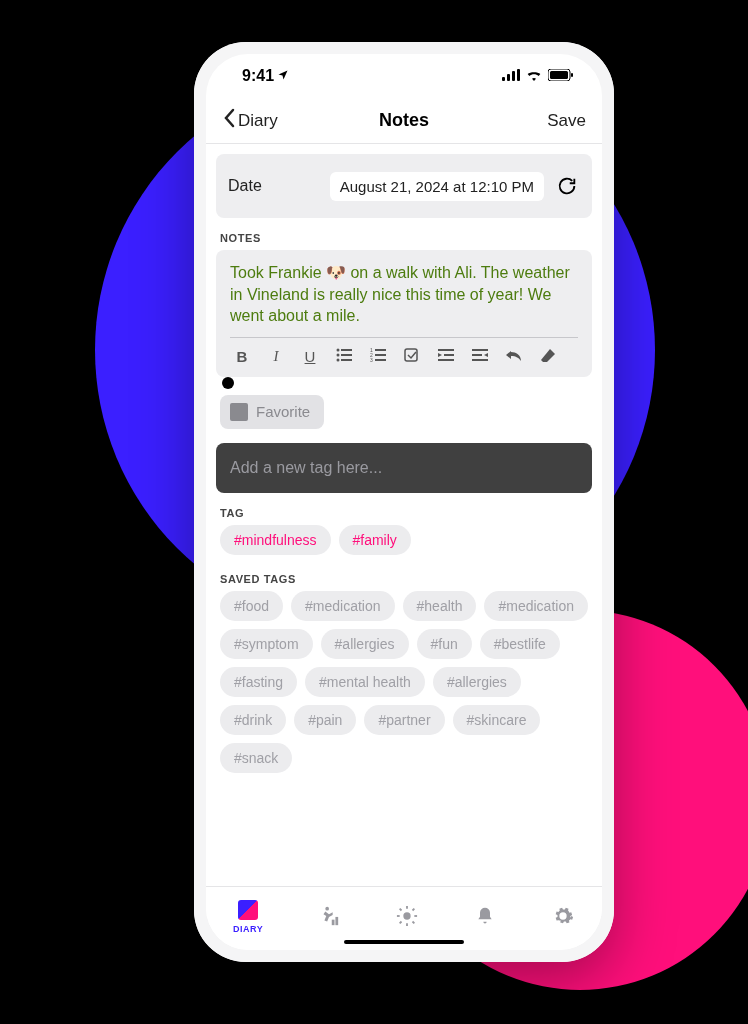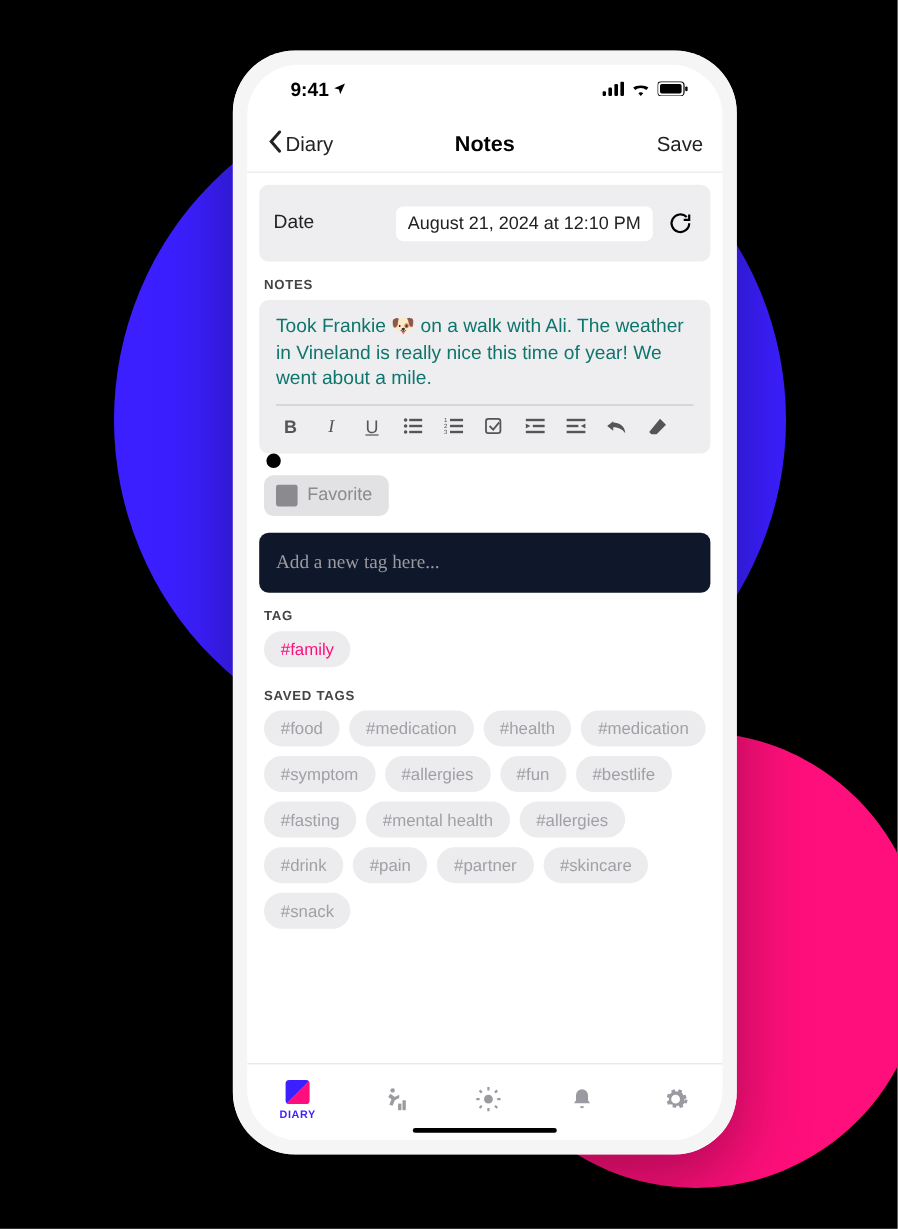--- a/index.html
+++ b/index.html
@@ -108,21 +108,21 @@
   }
   .notes-block {
     margin: 0 10px;
     background: #eeeef0;
     border-radius: 8px;
     padding: 12px 14px 8px 14px;
   }
   .notes-text {
     font-size: 16px;
     line-height: 1.35;
-    color: #0f766e;
+    color: #4d7c0f;
     min-height: 70px;
     padding-bottom: 10px;
     border-bottom: 1px solid #c7c7cb;
   }
   .toolbar {
     display: flex;
     gap: 14px;
     padding: 10px 2px 4px 2px;
     color: #555;
   }
@@ -144,26 +144,25 @@
     width: fit-content;
   }
   .bookmark-icon {
     width: 18px; height: 18px;
     background: #8a8a8f;
     border-radius: 2px;
     position: relative;
   }
   .tag-input-wrap {
     margin: 14px 10px 0 10px;
-    background: #0f172a;
+    background: #404040;
     border-radius: 8px;
     padding: 16px 14px;
     color: #9a9aa0;
     font-size: 16px;
-    font-family: Liberation Serif, serif;
   }
   .tags-row {
     display: flex;
     flex-wrap: wrap;
     gap: 8px;
     padding: 0 14px 4px 14px;
   }
   .tag-pill {
     background: #ececee;
     border-radius: 18px;
@@ -330,20 +329,21 @@
         <div class="favorite-chip">
           <span class="bookmark-icon"></span>
           <span>Favorite</span>
         </div>
       </div>
 
       <div class="tag-input-wrap">Add a new tag here...</div>
 
       <div class="section-label">TAG</div>
       <div class="tags-row" id="active-tags">
+          <span class="tag-pill active">#mindfulness</span>
           <span class="tag-pill active">#family</span>
         </div>
 
       <div class="section-label">SAVED TAGS</div>
       <div class="tags-row" id="saved-tags">
           <span class="tag-pill">#food</span>
           <span class="tag-pill">#medication</span>
           <span class="tag-pill">#health</span>
           <span class="tag-pill">#medication</span>
           <span class="tag-pill">#symptom</span>

